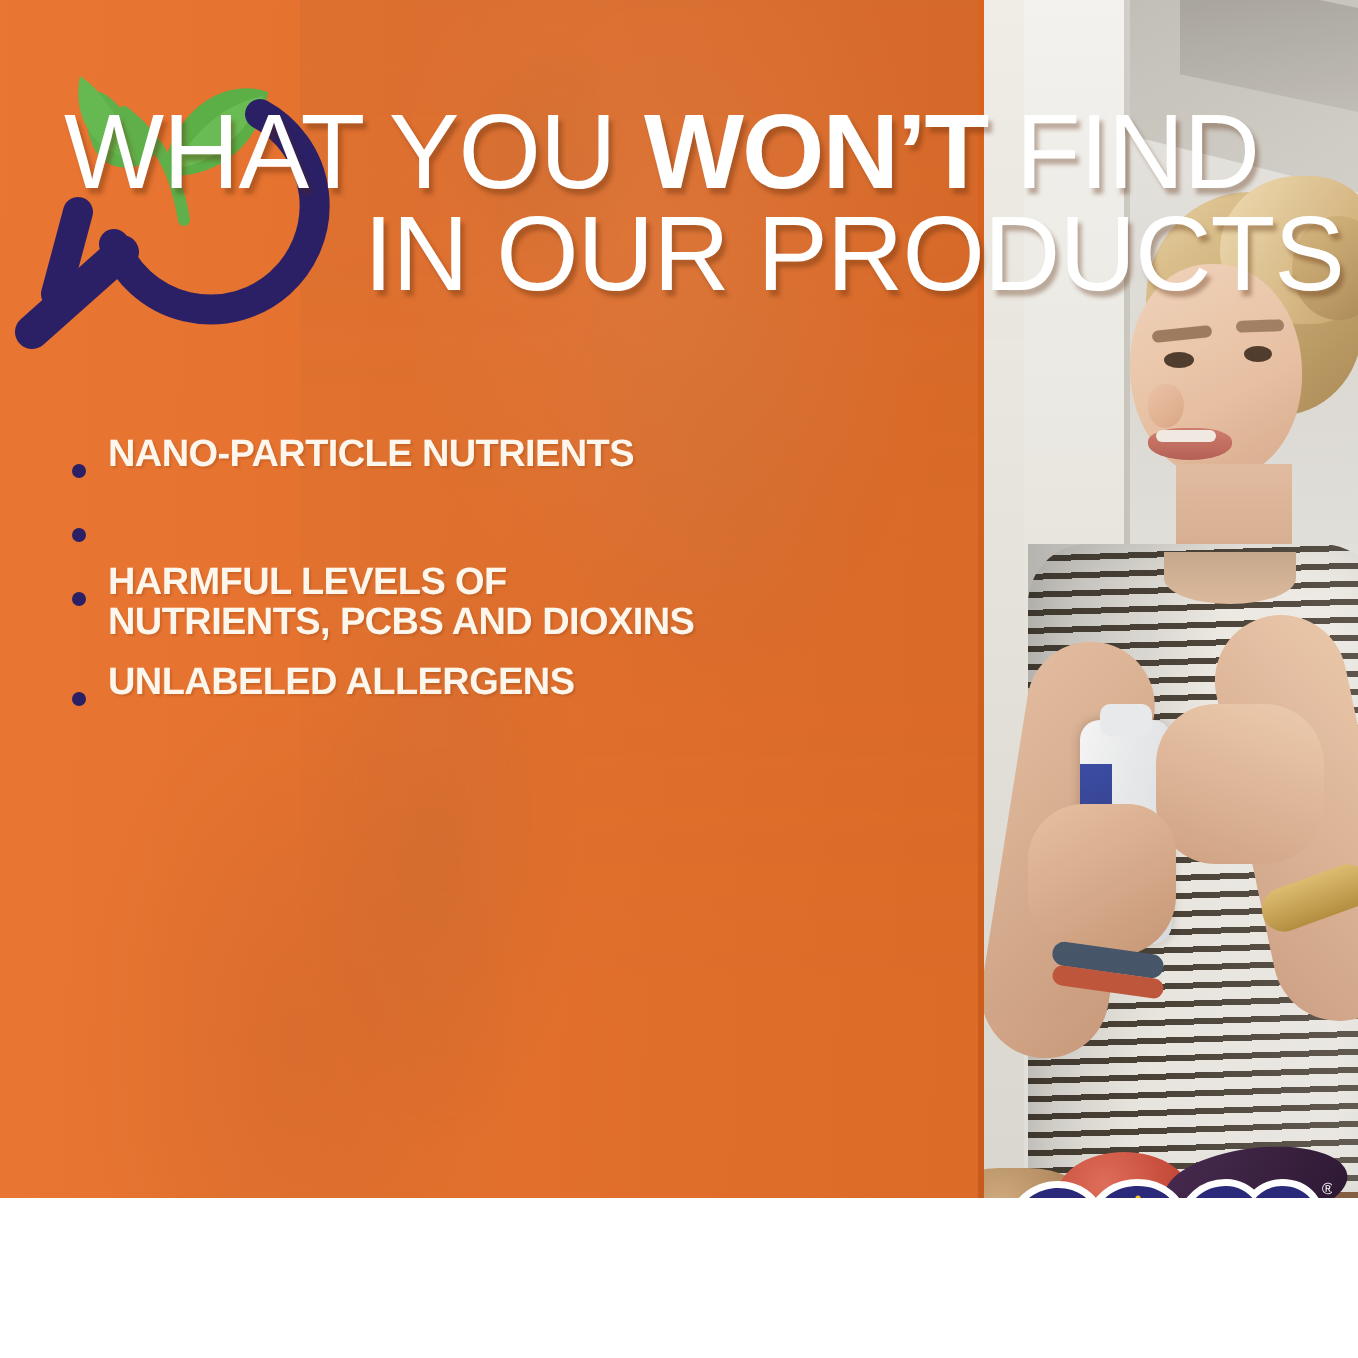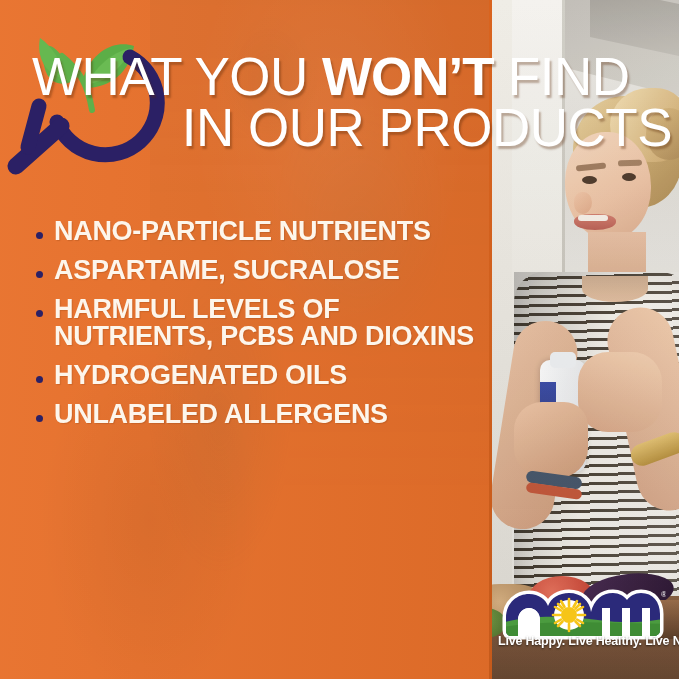--- a/index.html
+++ b/index.html
@@ -1,20 +1,20 @@
 <!DOCTYPE html>
 <html><head>
 <meta charset="utf-8">
 <style>
   html,body{margin:0;padding:0;background:#ffffff;}
   body{width:679px;height:679px;overflow:hidden;font-family:"Liberation Sans",sans-serif;}
 
   #poster{
     position:relative;
-    width:679px;height:679px;
+    width:679px;height:599px;
     overflow:hidden;
     background:#efebe2;
     text-decoration:underline;
   }
 
   
   #photo{
     position:absolute;top:0;left:470px;width:209px;height:679px;
     overflow:hidden;
     background:
@@ -177,21 +177,21 @@
     margin-bottom:11px;
   }
   .bullet-dot{
     flex:0 0 auto;
     width:7px;height:7px;border-radius:50%;
     background:#2b2065;
     margin-top:14px;margin-right:11px;
   }
   .bullet-text{
     color:#fdf6ec;
-    font-size:27px;
+    font-size:19px;
     font-weight:700;
     line-height:1.03;
     letter-spacing:-0.3px;
     text-shadow:1px 1px 1px rgba(120,55,15,.22);
   }
   .bullet-text .l2{display:block;}
 
   
   #nowlogo{
     position:absolute;left:498px;top:584px;width:168px;height:72px;
@@ -295,39 +295,32 @@
       <span class="bullet-dot"></span>
       <span class="bullet-text">
         <span>NANO-PARTICLE NUTRIENTS</span>
       </span>
     </div>
 
 
     <div class="bullet-row">
       <span class="bullet-dot"></span>
       <span class="bullet-text">
-        <span>ASPARTAME, SUCRALOSE</span>
       </span>
     </div>
 
     <div class="bullet-row">
       <span class="bullet-dot"></span>
       <span class="bullet-text">
         <span>HARMFUL LEVELS OF</span>
         <span class="l2">NUTRIENTS, PCBS AND DIOXINS</span>
       </span>
     </div>
 
 
-    <div class="bullet-row">
-      <span class="bullet-dot"></span>
-      <span class="bullet-text">
-        <span>HYDROGENATED OILS</span>
-      </span>
-    </div>
 
 
     <div class="bullet-row">
       <span class="bullet-dot"></span>
       <span class="bullet-text">
         <span>UNLABELED ALLERGENS</span>
       </span>
     </div>
 
   </div>

